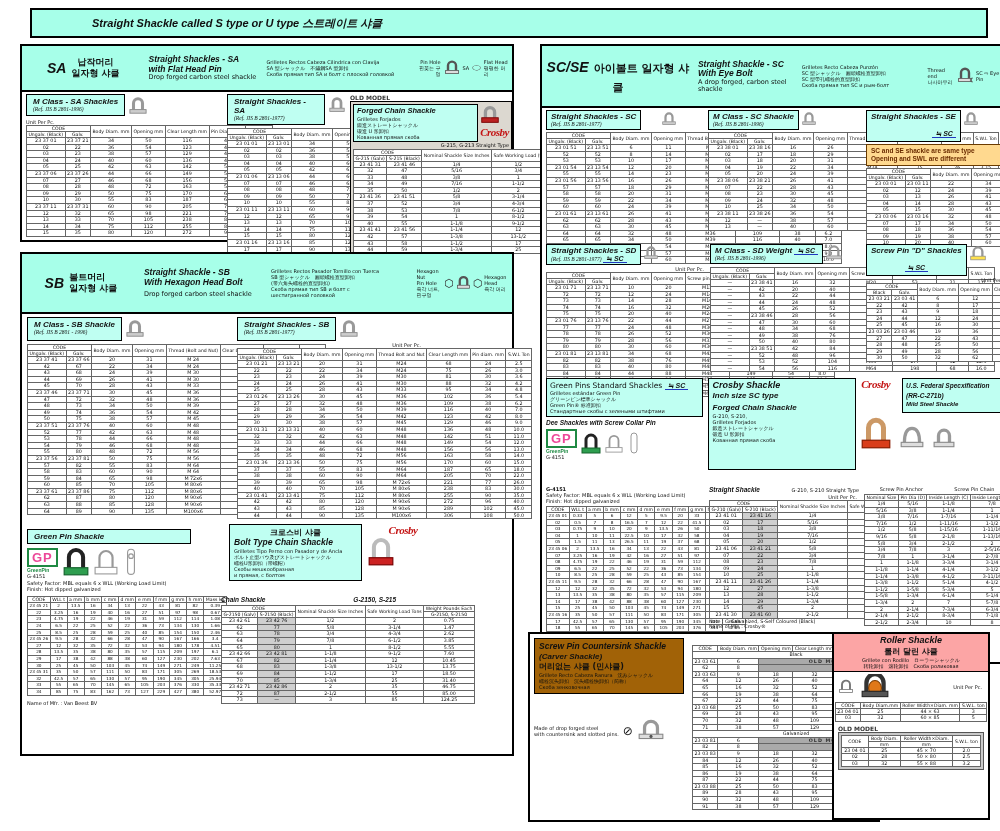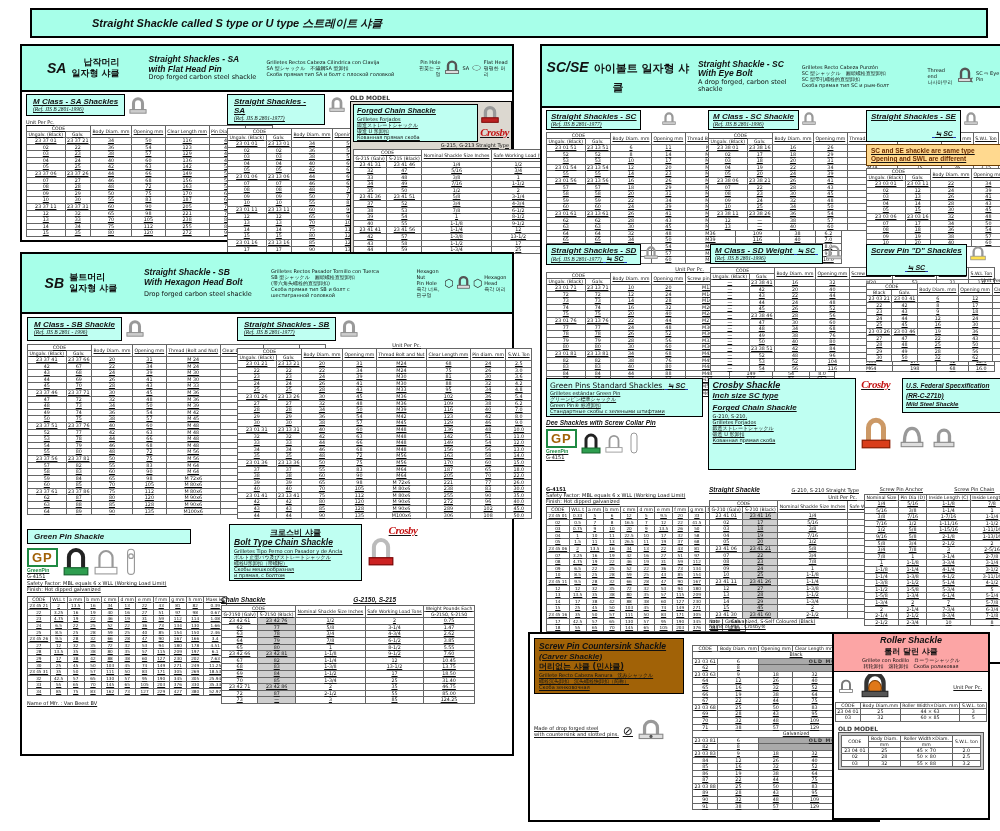--- a/index.html
+++ b/index.html
@@ -17,45 +17,45 @@
   .tbox .tt{font:bold italic 8px "Liberation Sans",sans-serif;line-height:9px;}
   .tbox .ref{font:italic 5.5px "Liberation Serif",serif;line-height:7px;}
   .unit{font:5px "DejaVu Sans",sans-serif;text-align:right;margin:1px 2px 0 0;}
   table{border-collapse:collapse;font:4.8px/5.6px "DejaVu Sans",sans-serif;background:#fff;}
   th,td{border:0.5px solid #666;padding:0 1.5px;text-align:center;white-space:nowrap;}
   th{font-weight:normal;font-size:4.6px;line-height:5px;}
   tr.grp td{border-top:1.2px solid #222;}
   td.band{background:#aaa;color:#333;font-weight:bold;letter-spacing:1px;}
   .hl2 td:nth-child(2){background:#cfcfcf;}
   .crosby{font:bold italic 11px "Liberation Serif",serif;color:#c41313;letter-spacing:-0.5px;}
-  .gplogo{display:inline-block;border:2px solid #1f8a43;color:#a16207;font:bold 13px "Liberation Sans",sans-serif;padding:0 3px;letter-spacing:1px;}
+  .gplogo{display:inline-block;border:2px solid #1f8a43;color:#ec4899;font:bold 13px "Liberation Sans",sans-serif;padding:0 3px;letter-spacing:1px;}
   .gpsub{font:bold 5px "Liberation Sans",sans-serif;color:#1f8a43;}
   .note{font:4.8px "DejaVu Sans",sans-serif;}
   .ynote{background:#ffd98f;border:1.5px solid #6b3b00;color:#6b2c00;font:bold 6.5px "Liberation Sans",sans-serif;padding:2px 4px;line-height:8px;white-space:pre-line;}
   .sceq{font:bold italic 7px "Liberation Sans",sans-serif;border-bottom:1.5px solid #2038c0;padding:0 3px;}
   .shk svg{display:block;}
   .cap{font:bold italic 6.5px "Liberation Sans",sans-serif;}
   .small{font:5px "DejaVu Sans",sans-serif;line-height:6px;}
   .oldm{font:bold 6px "DejaVu Sans",sans-serif;color:#333;}
-  .flex{display:flex;text-decoration:underline;}
+  .flex{display:flex;}
 </style>
 </head>
 <body>
 
 <div id="page">
 
   <div class="box" style="left:30px;top:8px;width:958px;height:30px;background:#a7ffe9;display:flex;align-items:center;">
     <div style="font:bold italic 11px 'Liberation Sans',sans-serif;padding-left:60px;">Straight Shackle   called  S type or U type        스트레이트 샤클</div>
   </div>
 
   <div class="box" style="left:20px;top:44px;width:494px;height:198px;">
     <div class="hdrband" style="height:46px;">
       <div style="width:25%;text-align:center;">
         <span class="bigcode">SA</span>
-        <span class="kr" style="display:inline-block;vertical-align:middle;text-align:right;">납작머리
+        <span class="kr" style="display:inline-block;vertical-align:middle;text-align:center;">납작머리
 일자형 샤클</span>
       </div>
       <div style="width:24%;">
         <div class="t1">Straight Shackles - SA</div>
         <div class="t1">with Flat Head Pin</div>
         <div class="t2">Drop forged carbon steel shackle</div>
       </div>
       <div style="width:31%;">
           <div class="langs">Grilletes Rectos Cabeza Cilindrica con Clavija
 SA 型シャックル　不鏽鋼SA 型卸扣

